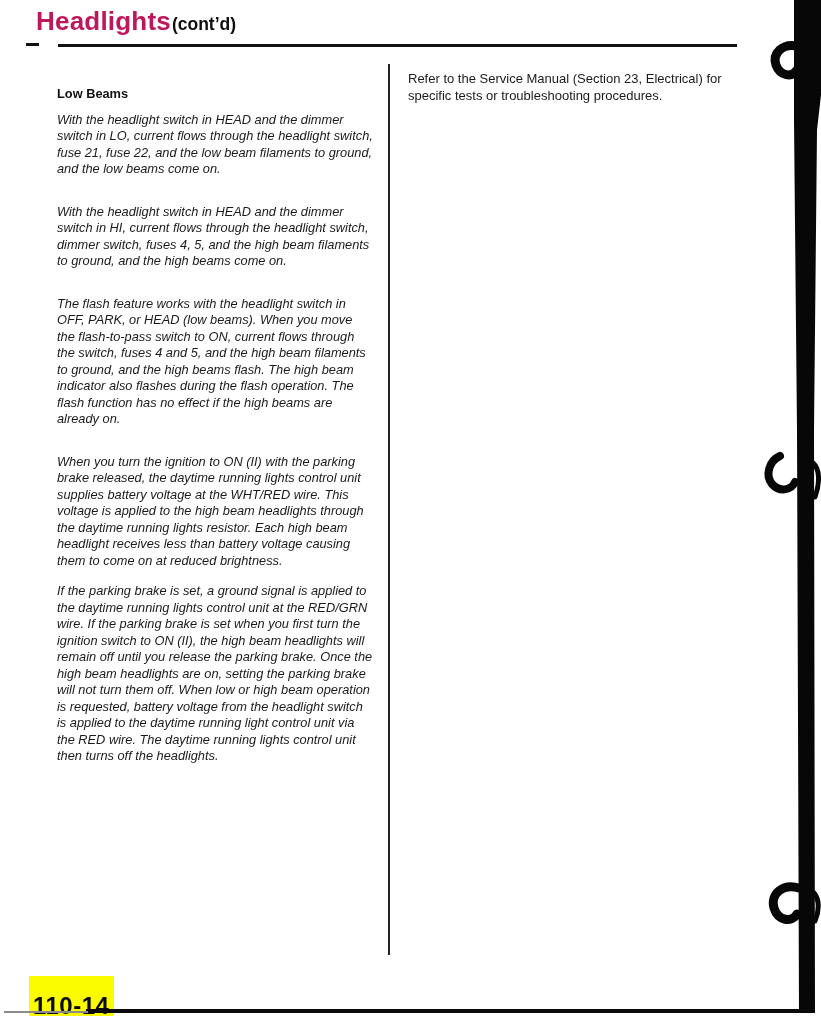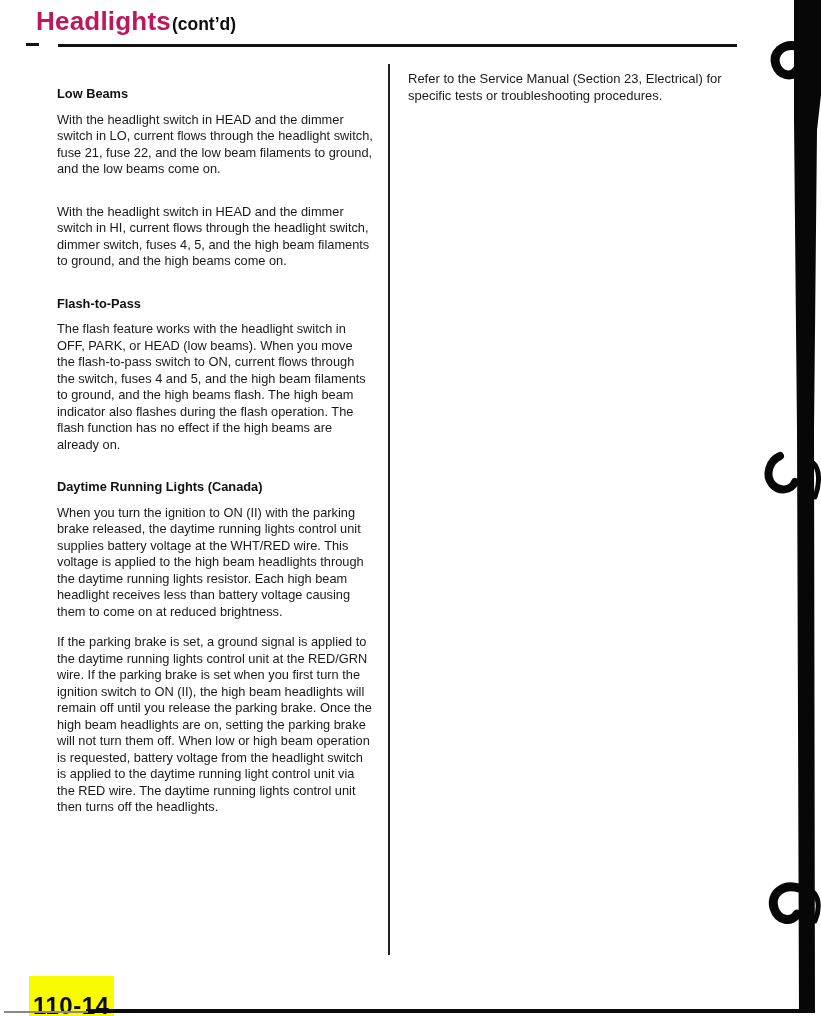--- a/index.html
+++ b/index.html
@@ -45,21 +45,21 @@
   }
   .right-col {
     position: absolute; left: 408px; top: 71px; width: 322px;
     font-size: 13px; line-height: 16.5px;
   }
   .section + .section { margin-top: 26px; }
   .section h3 {
     margin: 0 0 9px 0;
     font-size: 12.8px; font-weight: bold; color:#111;
   }
-  .section p { margin: 0 0 14px 0; }
+  .section p { margin: 0 0 14px 0; font-style: italic; }
   .section p:last-child { margin-bottom: 0; }
   .right-col p { margin: 0; }
   .page-number {
     position: absolute; left: 29px; top: 976px;
     background: #fbfb00;
     padding: 16px 5px 2px 4px;
     font-size: 24px; font-weight: bold; color: #0a0a0a;
     letter-spacing: 0.5px;
   }
   .scan-overlay {
@@ -85,25 +85,23 @@
 
   <div class="left-col">
     <div class="section">
       <h3>Low Beams</h3>
       <p>With the headlight switch in HEAD and the dimmer switch in LO, current flows through the headlight switch, fuse 21, fuse 22, and the low beam filaments to ground, and the low beams come on.</p>
     </div>
     <div class="section">
       <p>With the headlight switch in HEAD and the dimmer switch in HI, current flows through the headlight switch, dimmer switch, fuses 4, 5, and the high beam filaments to ground, and the high beams come on.</p>
     </div>
     <div class="section">
-      <h3>Flash-to-Pass</h3>
       <p>The flash feature works with the headlight switch in OFF, PARK, or HEAD (low beams). When you move the flash-to-pass switch to ON, current flows through the switch, fuses 4 and 5, and the high beam filaments to ground, and the high beams flash. The high beam indicator also flashes during the flash operation. The flash function has no effect if the high beams are already on.</p>
     </div>
     <div class="section">
-      <h3>Daytime Running Lights (Canada)</h3>
       <p>When you turn the ignition to ON (II) with the parking brake released, the daytime running lights control unit supplies battery voltage at the WHT/RED wire. This voltage is applied to the high beam headlights through the daytime running lights resistor. Each high beam headlight receives less than battery voltage causing them to come on at reduced brightness.</p>
       <p>If the parking brake is set, a ground signal is applied to the daytime running lights control unit at the RED/GRN wire. If the parking brake is set when you first turn the ignition switch to ON (II), the high beam headlights will remain off until you release the parking brake. Once the high beam headlights are on, setting the parking brake will not turn them off. When low or high beam operation is requested, battery voltage from the headlight switch is applied to the daytime running light control unit via the RED wire. The daytime running lights control unit then turns off the headlights.</p>
     </div>
   </div>
 
   <div class="right-col">
     <p>Refer to the Service Manual (Section 23, Electrical) for specific tests or troubleshooting procedures.</p>
   </div>
 
   <div class="page-number" style="background: rgb(251, 251, 0);">110-14</div>

